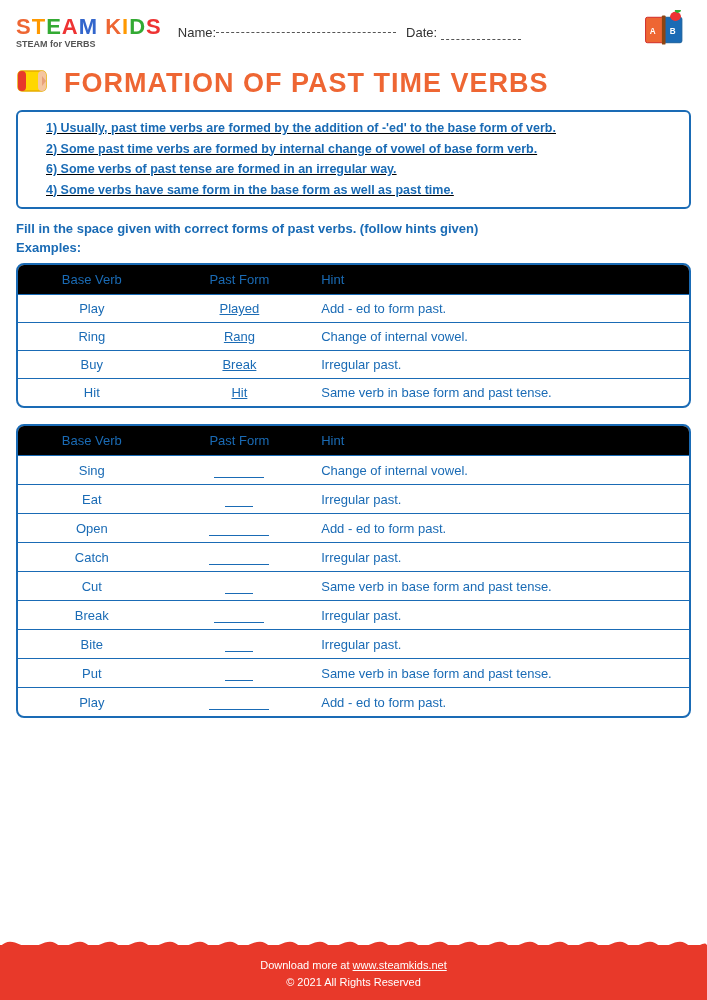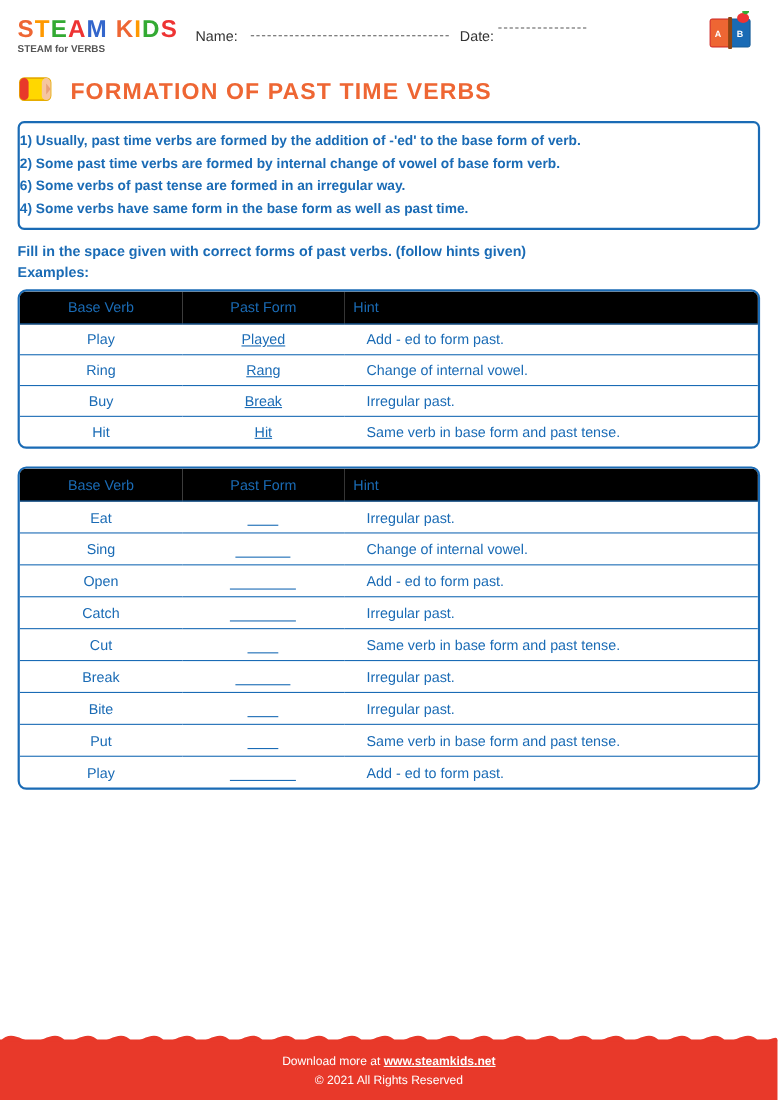--- a/index.html
+++ b/index.html
@@ -60,30 +60,30 @@
       flex: 1;
       display: flex;
       align-items: center;
       gap: 10px;
       font-size: 13px;
       color: #333;
     }
     .name-field {
       display: flex;
       align-items: center;
-      gap: 12px;
+      gap: 0;
     }
     .dotted-line {
       border-bottom: 1.5px dashed #555;
       width: 180px;
       display: inline-block;
     }
     .date-field {
       display: flex;
-      align-items: flex-start;
+      align-items: flex-end;
       gap: 4px;
     }
     .dotted-line-short {
       border-bottom: 1.5px dashed #555;
       width: 80px;
       display: inline-block;
     }
 
     .book-icon {
       width: 50px;
@@ -92,34 +92,35 @@
     }
 
     
     .title-bar {
       display: flex;
       align-items: center;
       padding: 4px 16px 8px 16px;
       gap: 12px;
     }
     .main-title {
-      font-size: 21px;
+      font-size: 27px;
       font-weight: 900;
       color: #e63;
       text-transform: uppercase;
       letter-spacing: 1px;
     }
 
     
     .info-box {
       margin: 0 16px 8px 16px;
       border: 2px solid #1a6bb5;
       border-radius: 6px;
-      padding: 8px 0;
+      padding: 8px 28px;
       background: #fff;
+      text-decoration: underline;
     }
     .info-box p {
       font-size: 12.5px;
       font-weight: bold;
       color: #1a6bb5;
       margin-bottom: 3px;
       line-height: 1.4;
     }
     .info-box p:last-child { margin-bottom: 0; }
 
@@ -155,21 +156,21 @@
     table th {
       background: #000000;
       font-weight: normal;
       padding: 7px 8px;
       border-bottom: 1.5px solid #1a6bb5;
       text-align: center;
       color: #1a6bb5;
     }
 
     table td {
-      padding: 6px 20px;
+      padding: 6px 8px;
       border-bottom: 1.5px solid #1a6bb5;
       text-align: center;
       color: #1a6bb5;
     }
 
     table tr:last-child td {
       border-bottom: none;
     }
 
     .col-base { width: 22%; }
@@ -326,28 +327,28 @@
     <table>
       <thead>
         <tr>
           <th class="col-base">Base Verb</th>
           <th class="col-past">Past Form</th>
           <th class="col-hint">Hint</th>
         </tr>
       </thead>
       <tbody id="exercise-tbody">
           <tr>
-      <td class="col-base">Eat</td>
-      <td class="col-past"><span class="blank-line blank-short">&nbsp;</span></td>
-      <td class="col-hint">Irregular past.</td>
-    </tr>
-          <tr>
       <td class="col-base">Sing</td>
       <td class="col-past"><span class="blank-line blank-medium">&nbsp;</span></td>
       <td class="col-hint">Change of internal vowel.</td>
+    </tr>
+          <tr>
+      <td class="col-base">Eat</td>
+      <td class="col-past"><span class="blank-line blank-short">&nbsp;</span></td>
+      <td class="col-hint">Irregular past.</td>
     </tr>
           <tr>
       <td class="col-base">Open</td>
       <td class="col-past"><span class="blank-line blank-long">&nbsp;</span></td>
       <td class="col-hint">Add - ed to form past.</td>
     </tr>
           <tr>
       <td class="col-base">Catch</td>
       <td class="col-past"><span class="blank-line blank-long">&nbsp;</span></td>
       <td class="col-hint">Irregular past.</td>
@@ -381,18 +382,18 @@
     </table>
   </div>
 
   <div class="footer">
     <div class="footer-wave">
       <svg viewBox="0 0 707 14" preserveAspectRatio="none" xmlns="http://www.w3.org/2000/svg">
         <path d="M0,14 C10,2 20,14 30,14 C40,14 50,2 60,14 C70,14 80,2 90,14 C100,14 110,2 120,14 C130,14 140,2 150,14 C160,14 170,2 180,14 C190,14 200,2 210,14 C220,14 230,2 240,14 C250,14 260,2 270,14 C280,14 290,2 300,14 C310,14 320,2 330,14 C340,14 350,2 360,14 C370,14 380,2 390,14 C400,14 410,2 420,14 C430,14 440,2 450,14 C460,14 470,2 480,14 C490,14 500,2 510,14 C520,14 530,2 540,14 C550,14 560,2 570,14 C580,14 590,2 600,14 C610,14 620,2 630,14 C640,14 650,2 660,14 C670,14 680,2 690,14 C700,14 707,6 707,14 Z" fill="#e8392a"></path>
       </svg>
     </div>
     <div class="footer-text">
-      <span>Download more at </span><span class="footer-bold" style="text-decoration:underline;font-weight:bold;margin-top:14px;">www.steamkids.net</span><br>
+      <span>Download more at </span><span class="footer-bold" style="text-decoration:underline;font-weight:normal;margin-top:14px;">www.steamkids.net</span><br>
       <span>© 2021 All Rights Reserved</span>
     </div>
   </div>
 
 </div>
 
 </body></html>

